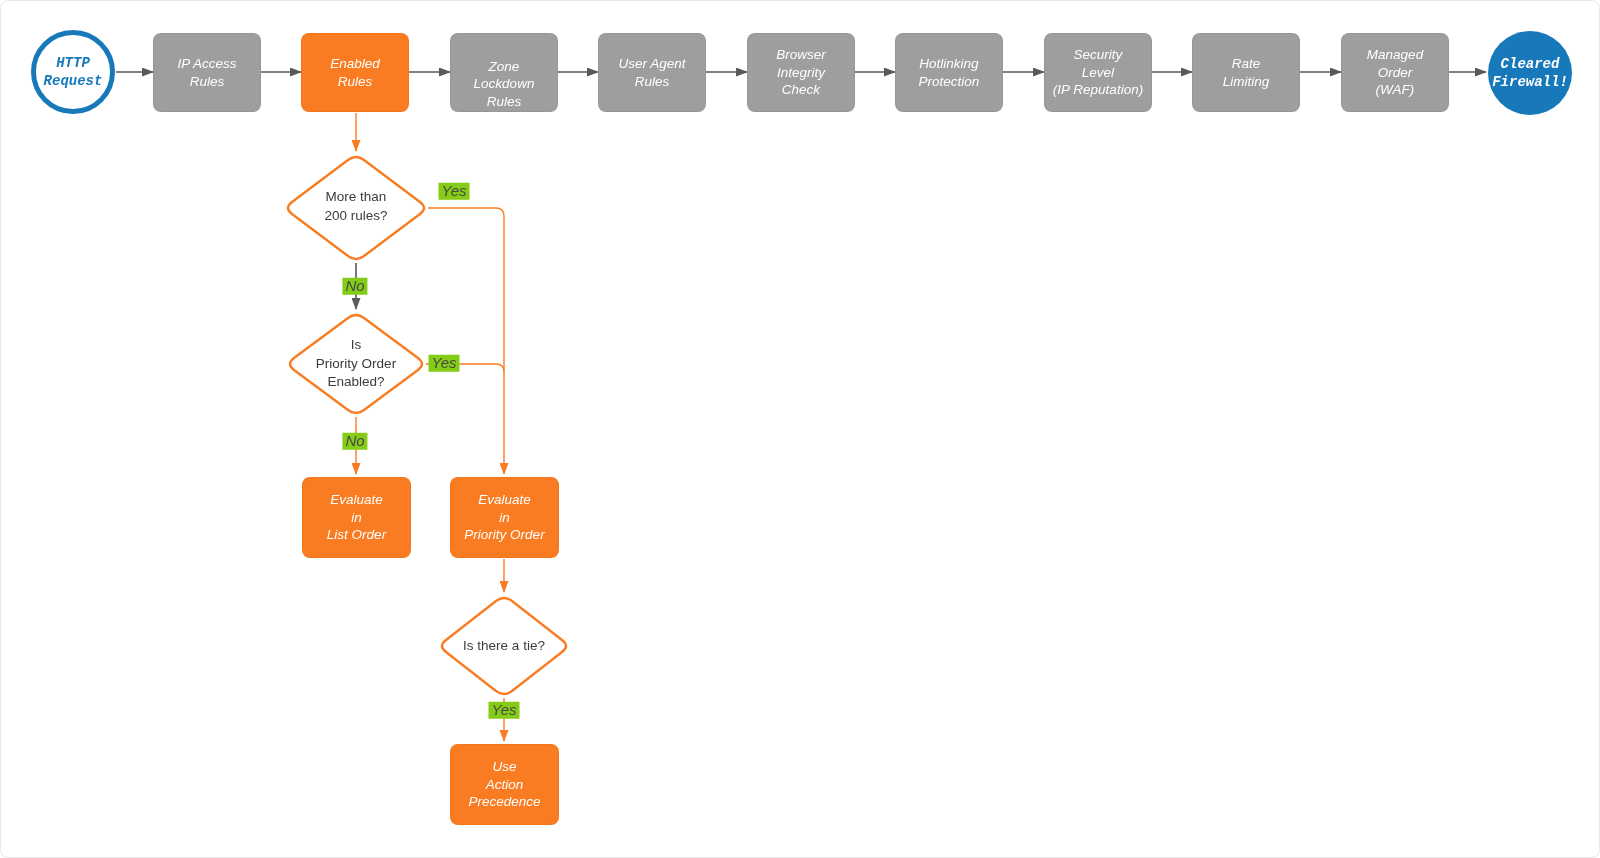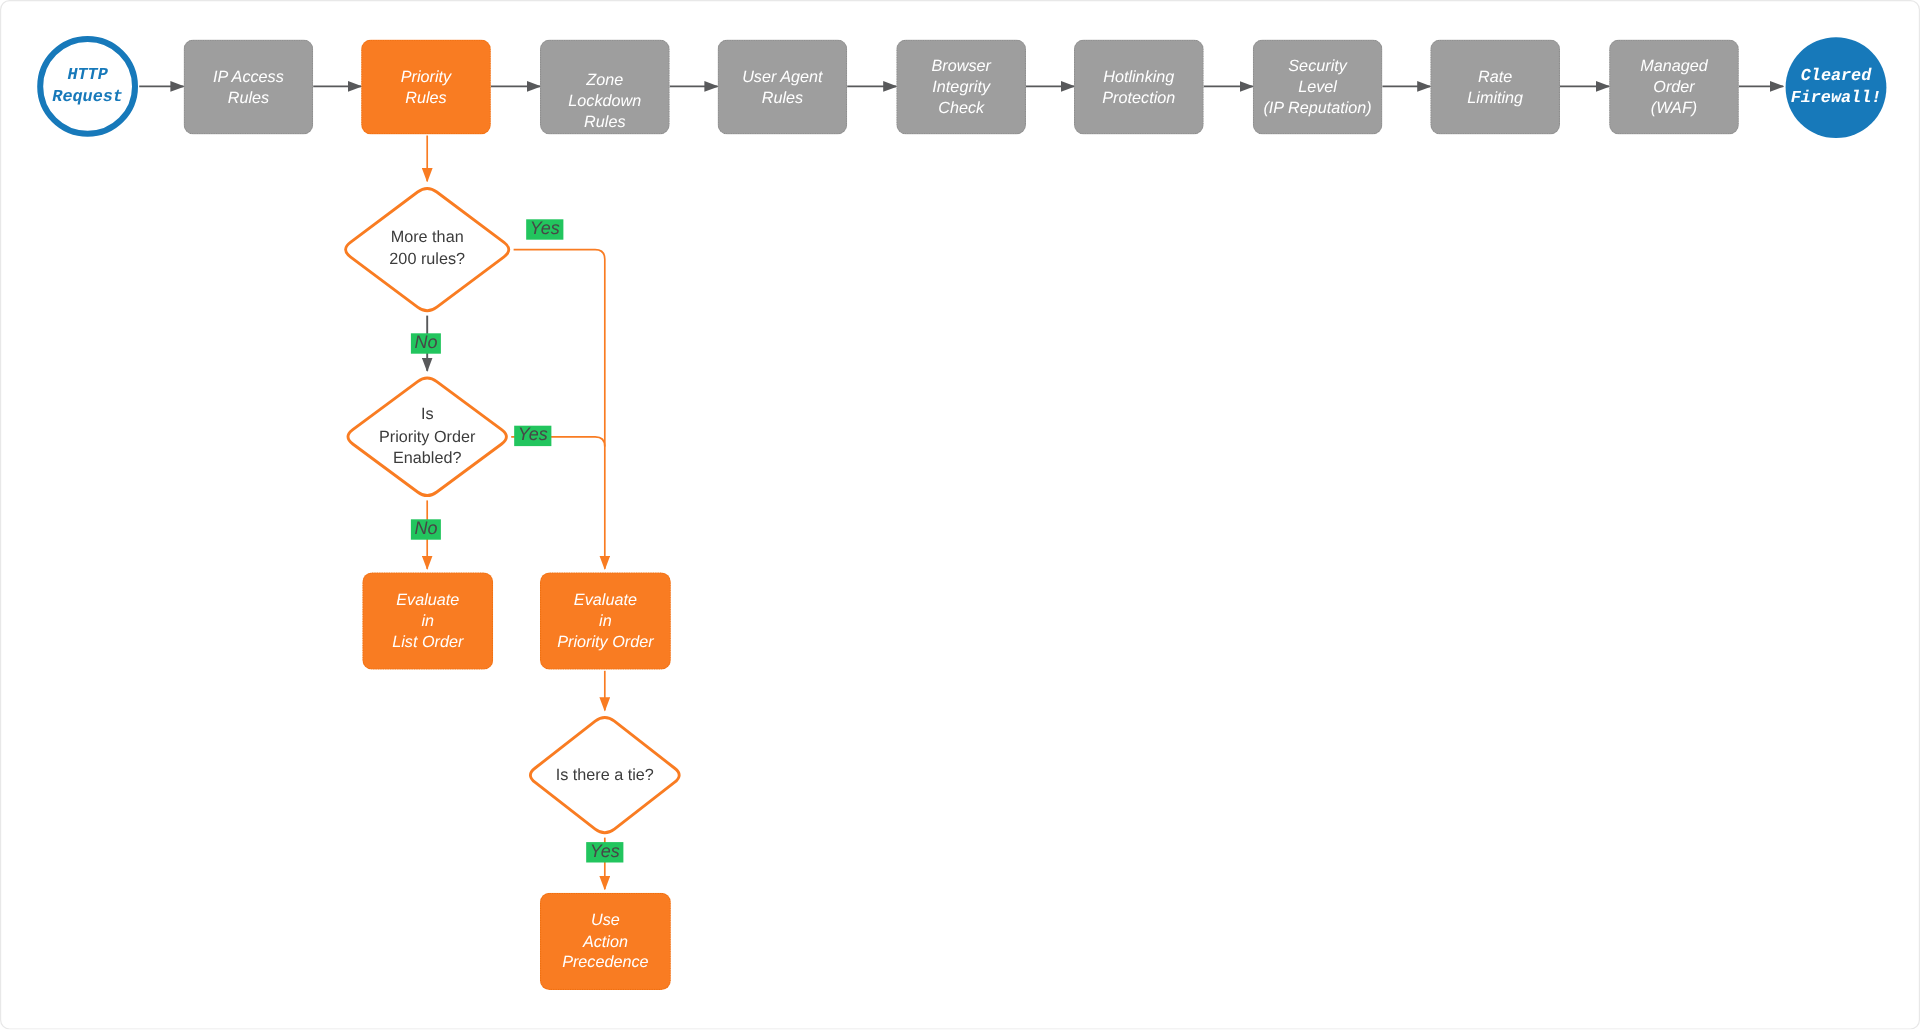--- a/index.html
+++ b/index.html
@@ -42,21 +42,21 @@
   .terminal .node-label{font-weight:bold;font-size:14px;line-height:1.3;font-family:Liberation Mono, monospace;}
   .terminal.start .node-label{color:var(--blue);}
   .dtext{
     position:absolute;transform:translate(-50%,-50%);text-align:center;
     color:var(--diamond-text);font-size:13.5px;line-height:1.38;
     white-space:pre-line;width:130px;
   }
   .edge-label{
     position:absolute;transform:translate(-50%,-50%);
     font-style:italic;font-size:15px;color:var(--edge-text);
-    background:#22c55e;padding:0 3px;line-height:1.1;
+    background:#84cc16;padding:0 3px;line-height:1.1;
   }
 </style>
 </head>
 <body>
 
 <div class="canvas">
 
   <svg class="wires" viewBox="0 0 1600 858" xmlns="http://www.w3.org/2000/svg">
     <defs>
       <marker id="mGray" markerWidth="12" markerHeight="9" refX="11" refY="4.5" orient="auto" markerUnits="userSpaceOnUse">
@@ -98,21 +98,21 @@
   <div class="node terminal end" style="left:1487px;top:30px;">
     <div class="node-label">Cleared
 Firewall!</div>
   </div>
 
   <div class="node stage" style="left:152px;top:32px;">
     <div class="node-label">IP Access
 Rules</div>
   </div>
   <div class="node stage highlight" style="left:300px;top:32px;">
-    <div class="node-label">Priority
+    <div class="node-label">Enabled
 Rules</div>
   </div>
   <div class="node stage" style="left:449px;top:32px;align-items:flex-end;">
     <div class="node-label">Zone
 Lockdown
 Rules</div>
   </div>
   <div class="node stage" style="left:597px;top:32px;">
     <div class="node-label">User Agent
 Rules</div>

